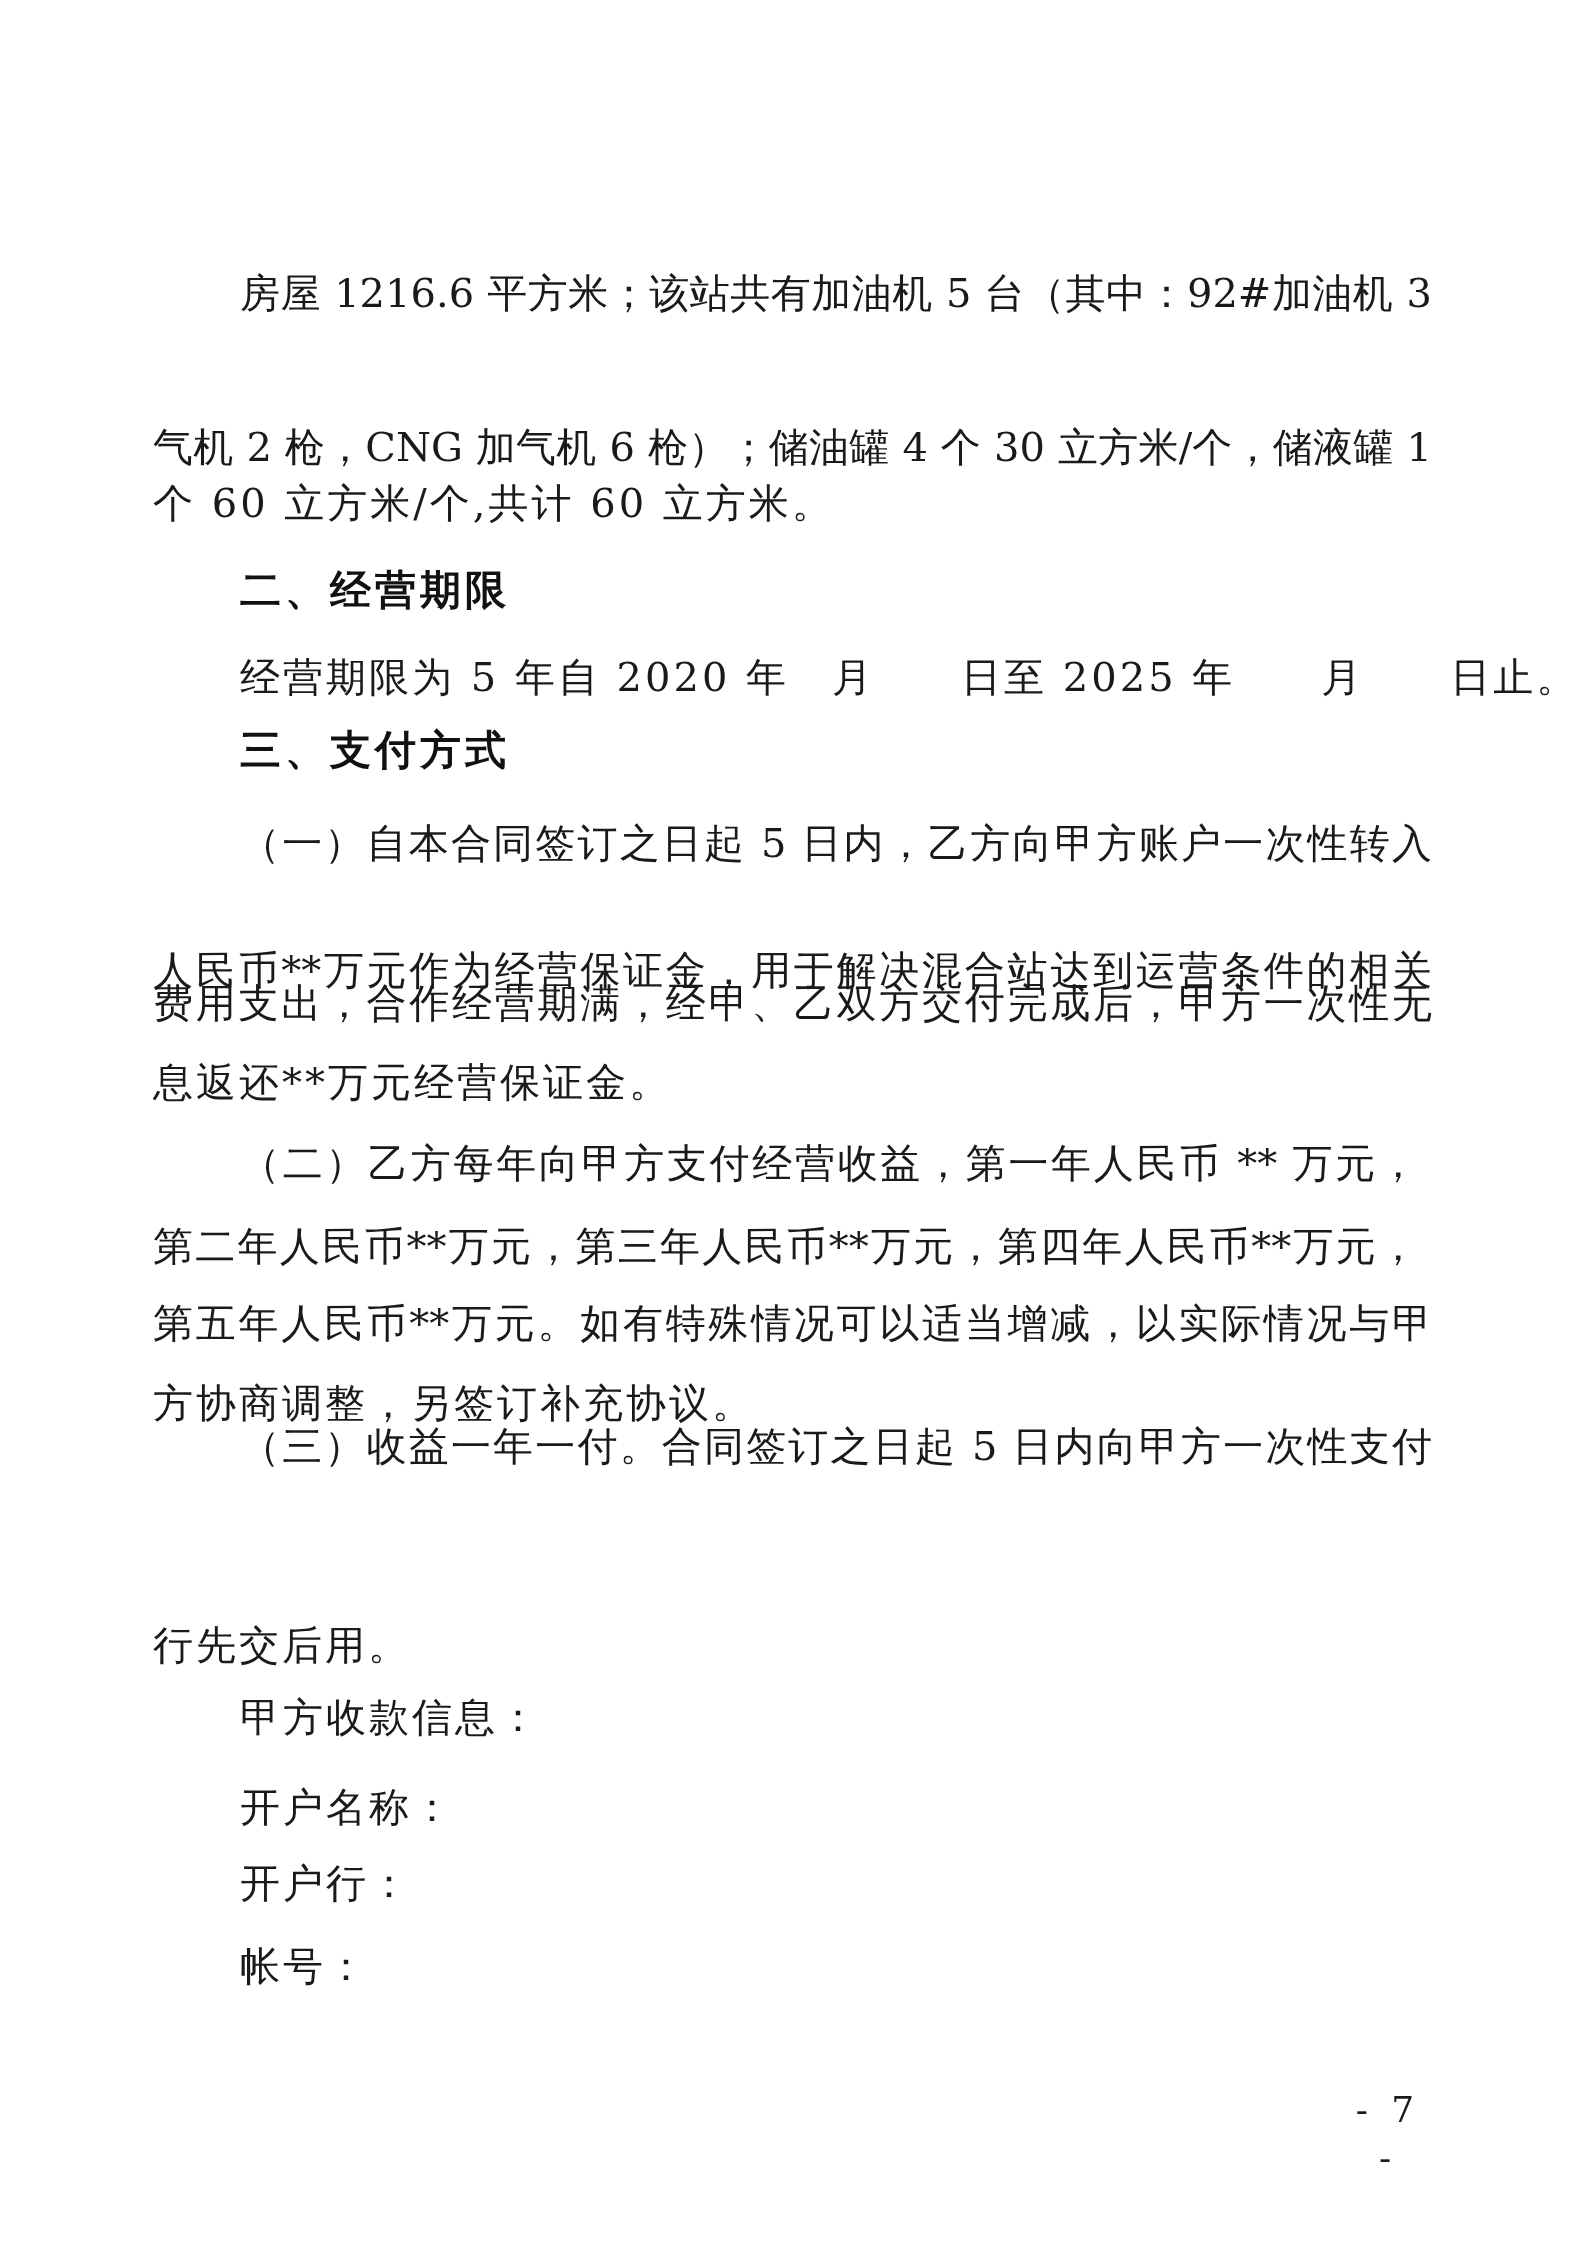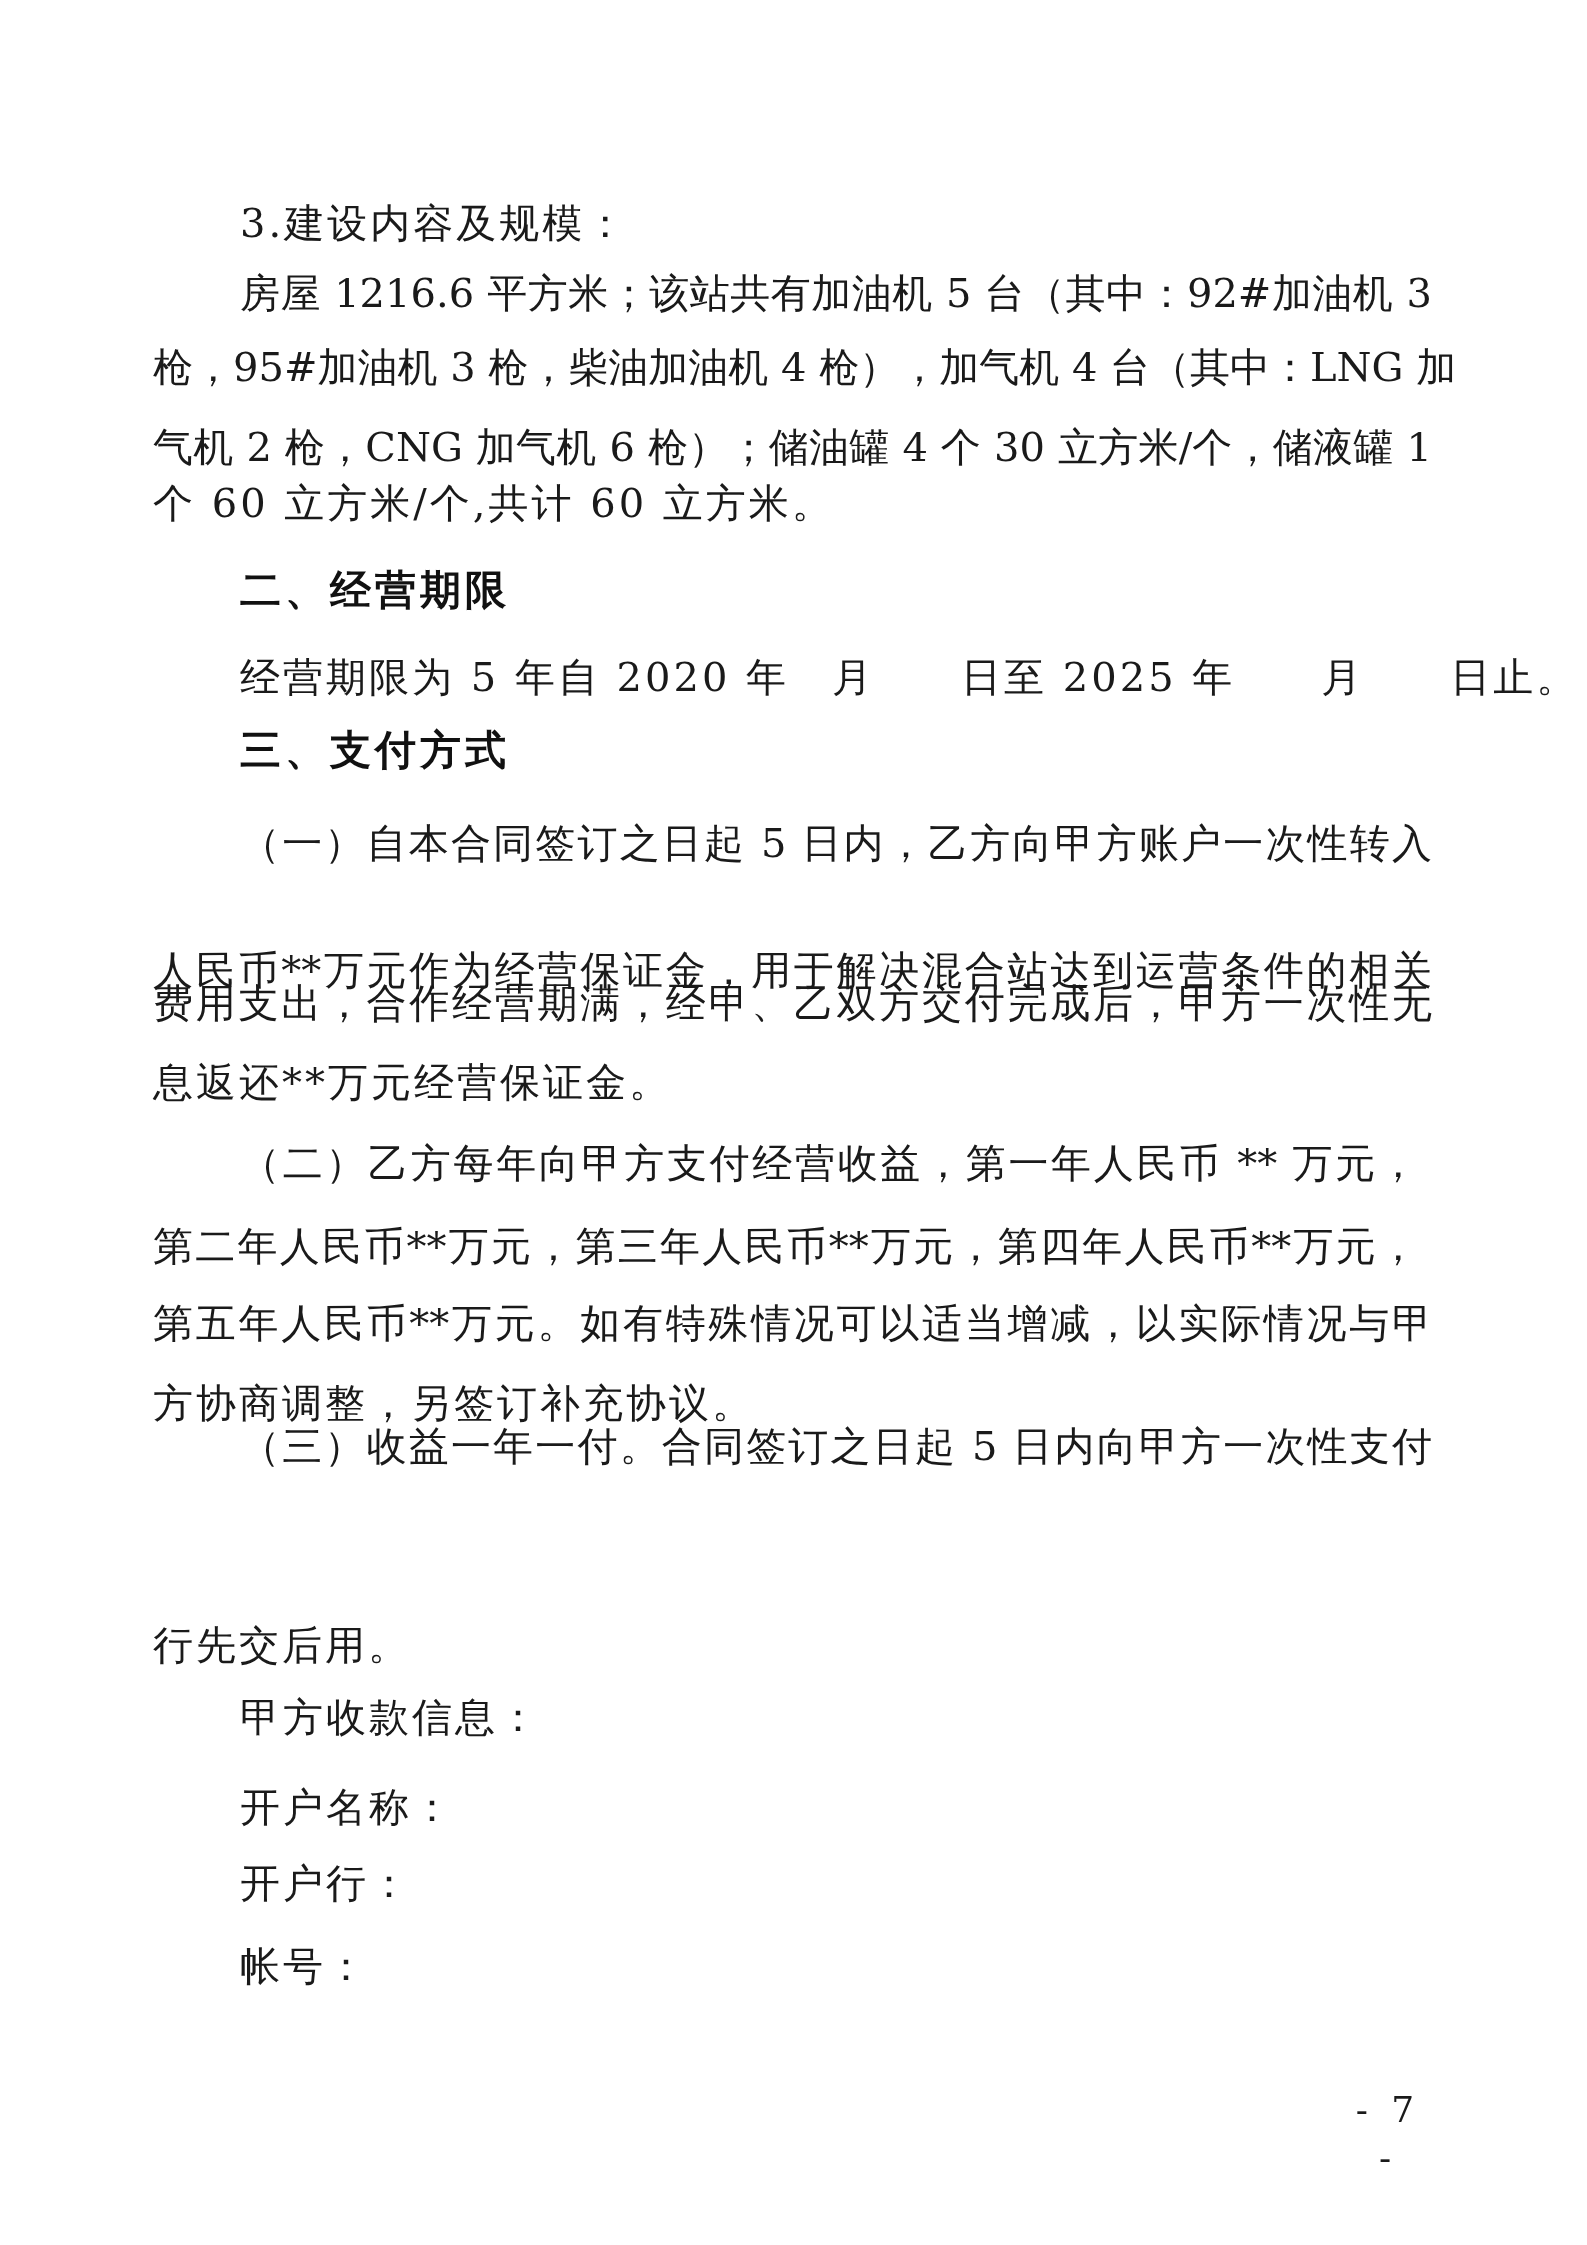--- a/index.html
+++ b/index.html
@@ -61,23 +61,21 @@
       font-size: 36px;
       color: #1a1a1a;
       letter-spacing: 6px;
     }
   </style>
 </head>
 <body>
 
 <div class="page">
 
-  <div class="line short ind tracked" style="top:197px;">3.建设内容及规模：</div>
   <div class="line full ind" style="top:267px;">房屋 1216.6 平方米；该站共有加油机 5 台（其中：92#加油机 3</div>
-  <div class="line full" style="top:341px;">枪，95#加油机 3 枪，柴油加油机 4 枪），加气机 4 台（其中：LNG 加</div>
   <div class="line full" style="top:421px;">气机 2 枪，CNG 加气机 6 枪）；储油罐 4 个 30 立方米/个，储液罐 1</div>
   <div class="line short tracked" style="top:477px;">个 60 立方米/个,共计 60 立方米。</div>
 
   <div class="line short ind heading" style="top:564px;">二、经营期限</div>
   <div class="line short ind tracked" style="top:651px;">经营期限为 5 年自 2020 年　月　　日至 2025 年　　月　　日止。</div>
 
   <div class="line short ind heading" style="top:724px;">三、支付方式</div>
 
   <div class="line full ind" style="top:817px;">（一）自本合同签订之日起 5 日内，乙方向甲方账户一次性转入</div>
   <div class="line full" style="top:944px;">人民币**万元作为经营保证金，用于解决混合站达到运营条件的相关</div>

